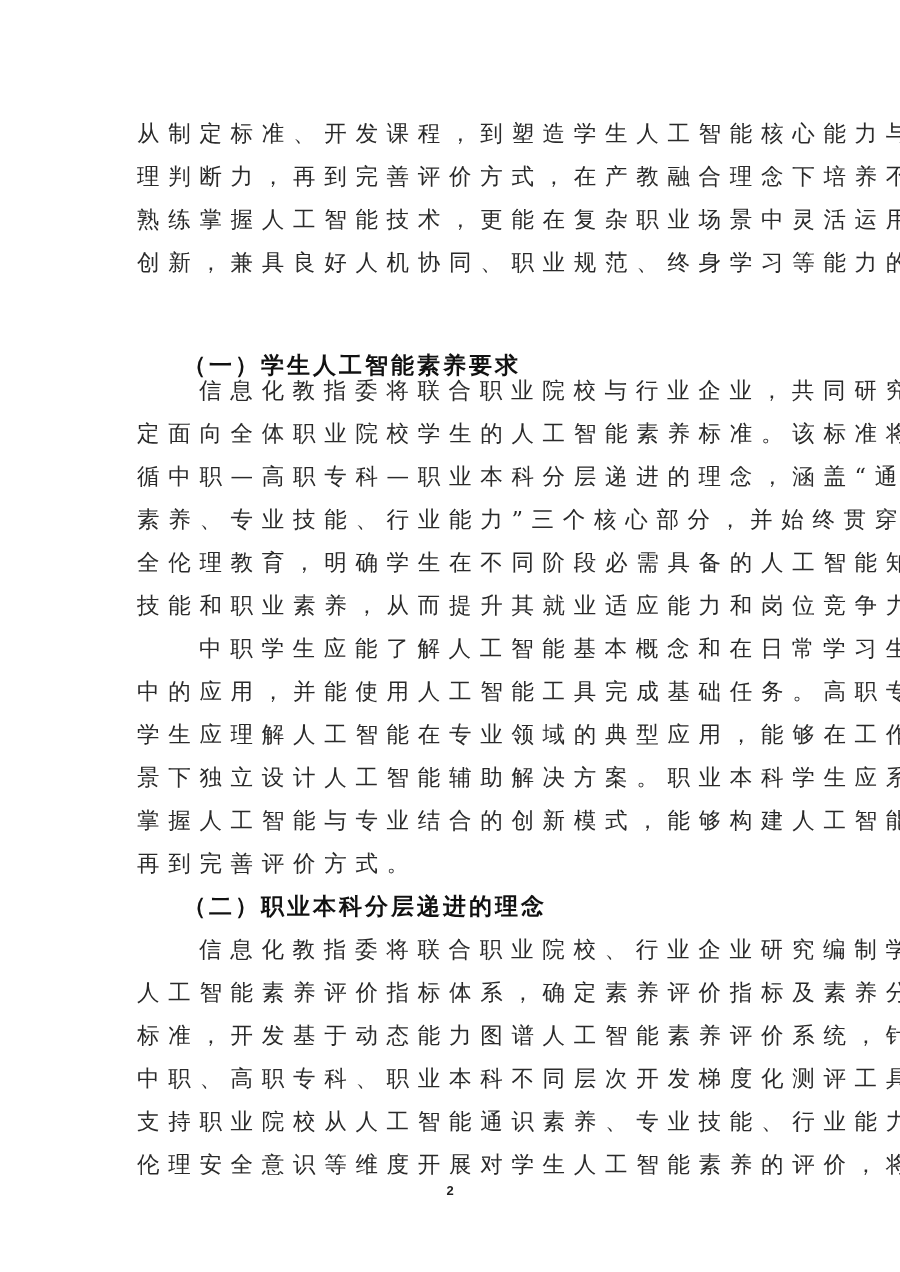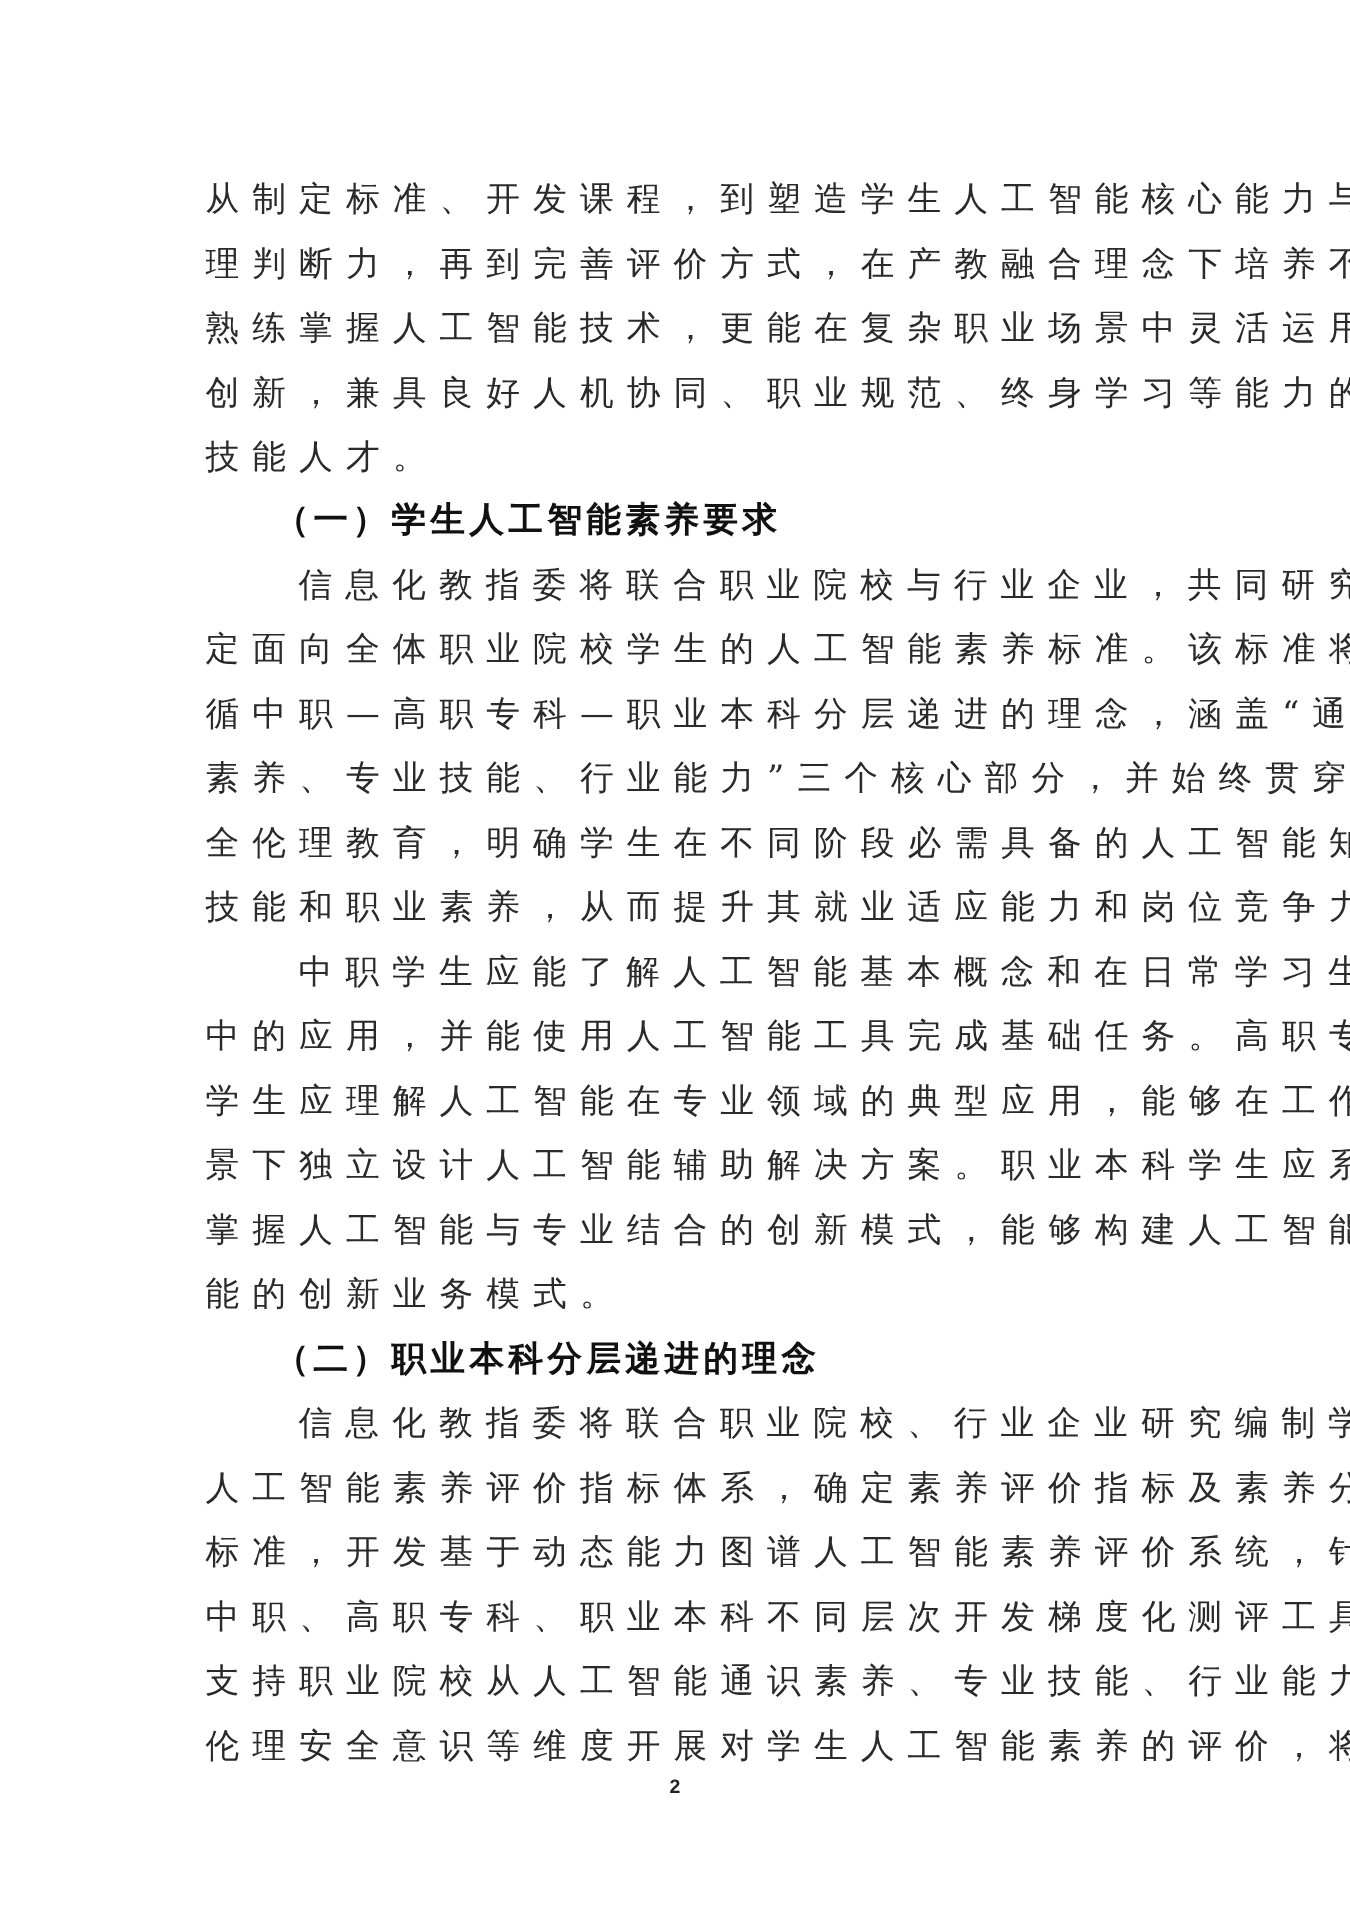--- a/index.html
+++ b/index.html
@@ -17,37 +17,36 @@
 </style>
 </head>
 <body>
 
 <div class="page">
 
   <div class="line" style="top:112px">从制定标准、开发课程，到塑造学生人工智能核心能力与伦</div>
   <div class="line" style="top:155px">理判断力，再到完善评价方式，在产教融合理念下培养不仅</div>
   <div class="line" style="top:198px">熟练掌握人工智能技术，更能在复杂职业场景中灵活运用及</div>
   <div class="line" style="top:241px">创新，兼具良好人机协同、职业规范、终身学习等能力的高</div>
-  <div class="line" style="top:284px">技能人才。</div>
 
-  <div class="heading" style="top:326px">（一）学生人工智能素养要求</div>
+  <div class="heading" style="top:344px">（一）学生人工智能素养要求</div>
 
   <div class="line indent" style="top:369px">信息化教指委将联合职业院校与行业企业，共同研究制</div>
   <div class="line" style="top:412px">定面向全体职业院校学生的人工智能素养标准。该标准将遵</div>
   <div class="line" style="top:455px">循中职—高职专科—职业本科分层递进的理念，涵盖“通识</div>
   <div class="line" style="top:498px">素养、专业技能、行业能力”三个核心部分，并始终贯穿安</div>
   <div class="line" style="top:541px">全伦理教育，明确学生在不同阶段必需具备的人工智能知识、</div>
   <div class="line" style="top:584px">技能和职业素养，从而提升其就业适应能力和岗位竞争力。</div>
 
   <div class="line indent" style="top:627px">中职学生应能了解人工智能基本概念和在日常学习生活</div>
   <div class="line" style="top:670px">中的应用，并能使用人工智能工具完成基础任务。高职专科</div>
   <div class="line" style="top:713px">学生应理解人工智能在专业领域的典型应用，能够在工作场</div>
   <div class="line" style="top:756px">景下独立设计人工智能辅助解决方案。职业本科学生应系统</div>
   <div class="line" style="top:799px">掌握人工智能与专业结合的创新模式，能够构建人工智能赋</div>
-  <div class="line" style="top:842px">能的创新业务模式。</div>
+  <div class="line" style="top:842px">再到完善评价方式。</div>
 
   <div class="heading" style="top:885px">（二）职业本科分层递进的理念</div>
 
   <div class="line indent" style="top:928px">信息化教指委将联合职业院校、行业企业研究编制学生</div>
   <div class="line" style="top:971px">人工智能素养评价指标体系，确定素养评价指标及素养分级</div>
   <div class="line" style="top:1014px">标准，开发基于动态能力图谱人工智能素养评价系统，针对</div>
   <div class="line" style="top:1057px">中职、高职专科、职业本科不同层次开发梯度化测评工具，</div>
   <div class="line" style="top:1100px">支持职业院校从人工智能通识素养、专业技能、行业能力、</div>
   <div class="line" style="top:1143px">伦理安全意识等维度开展对学生人工智能素养的评价，将企</div>
 

